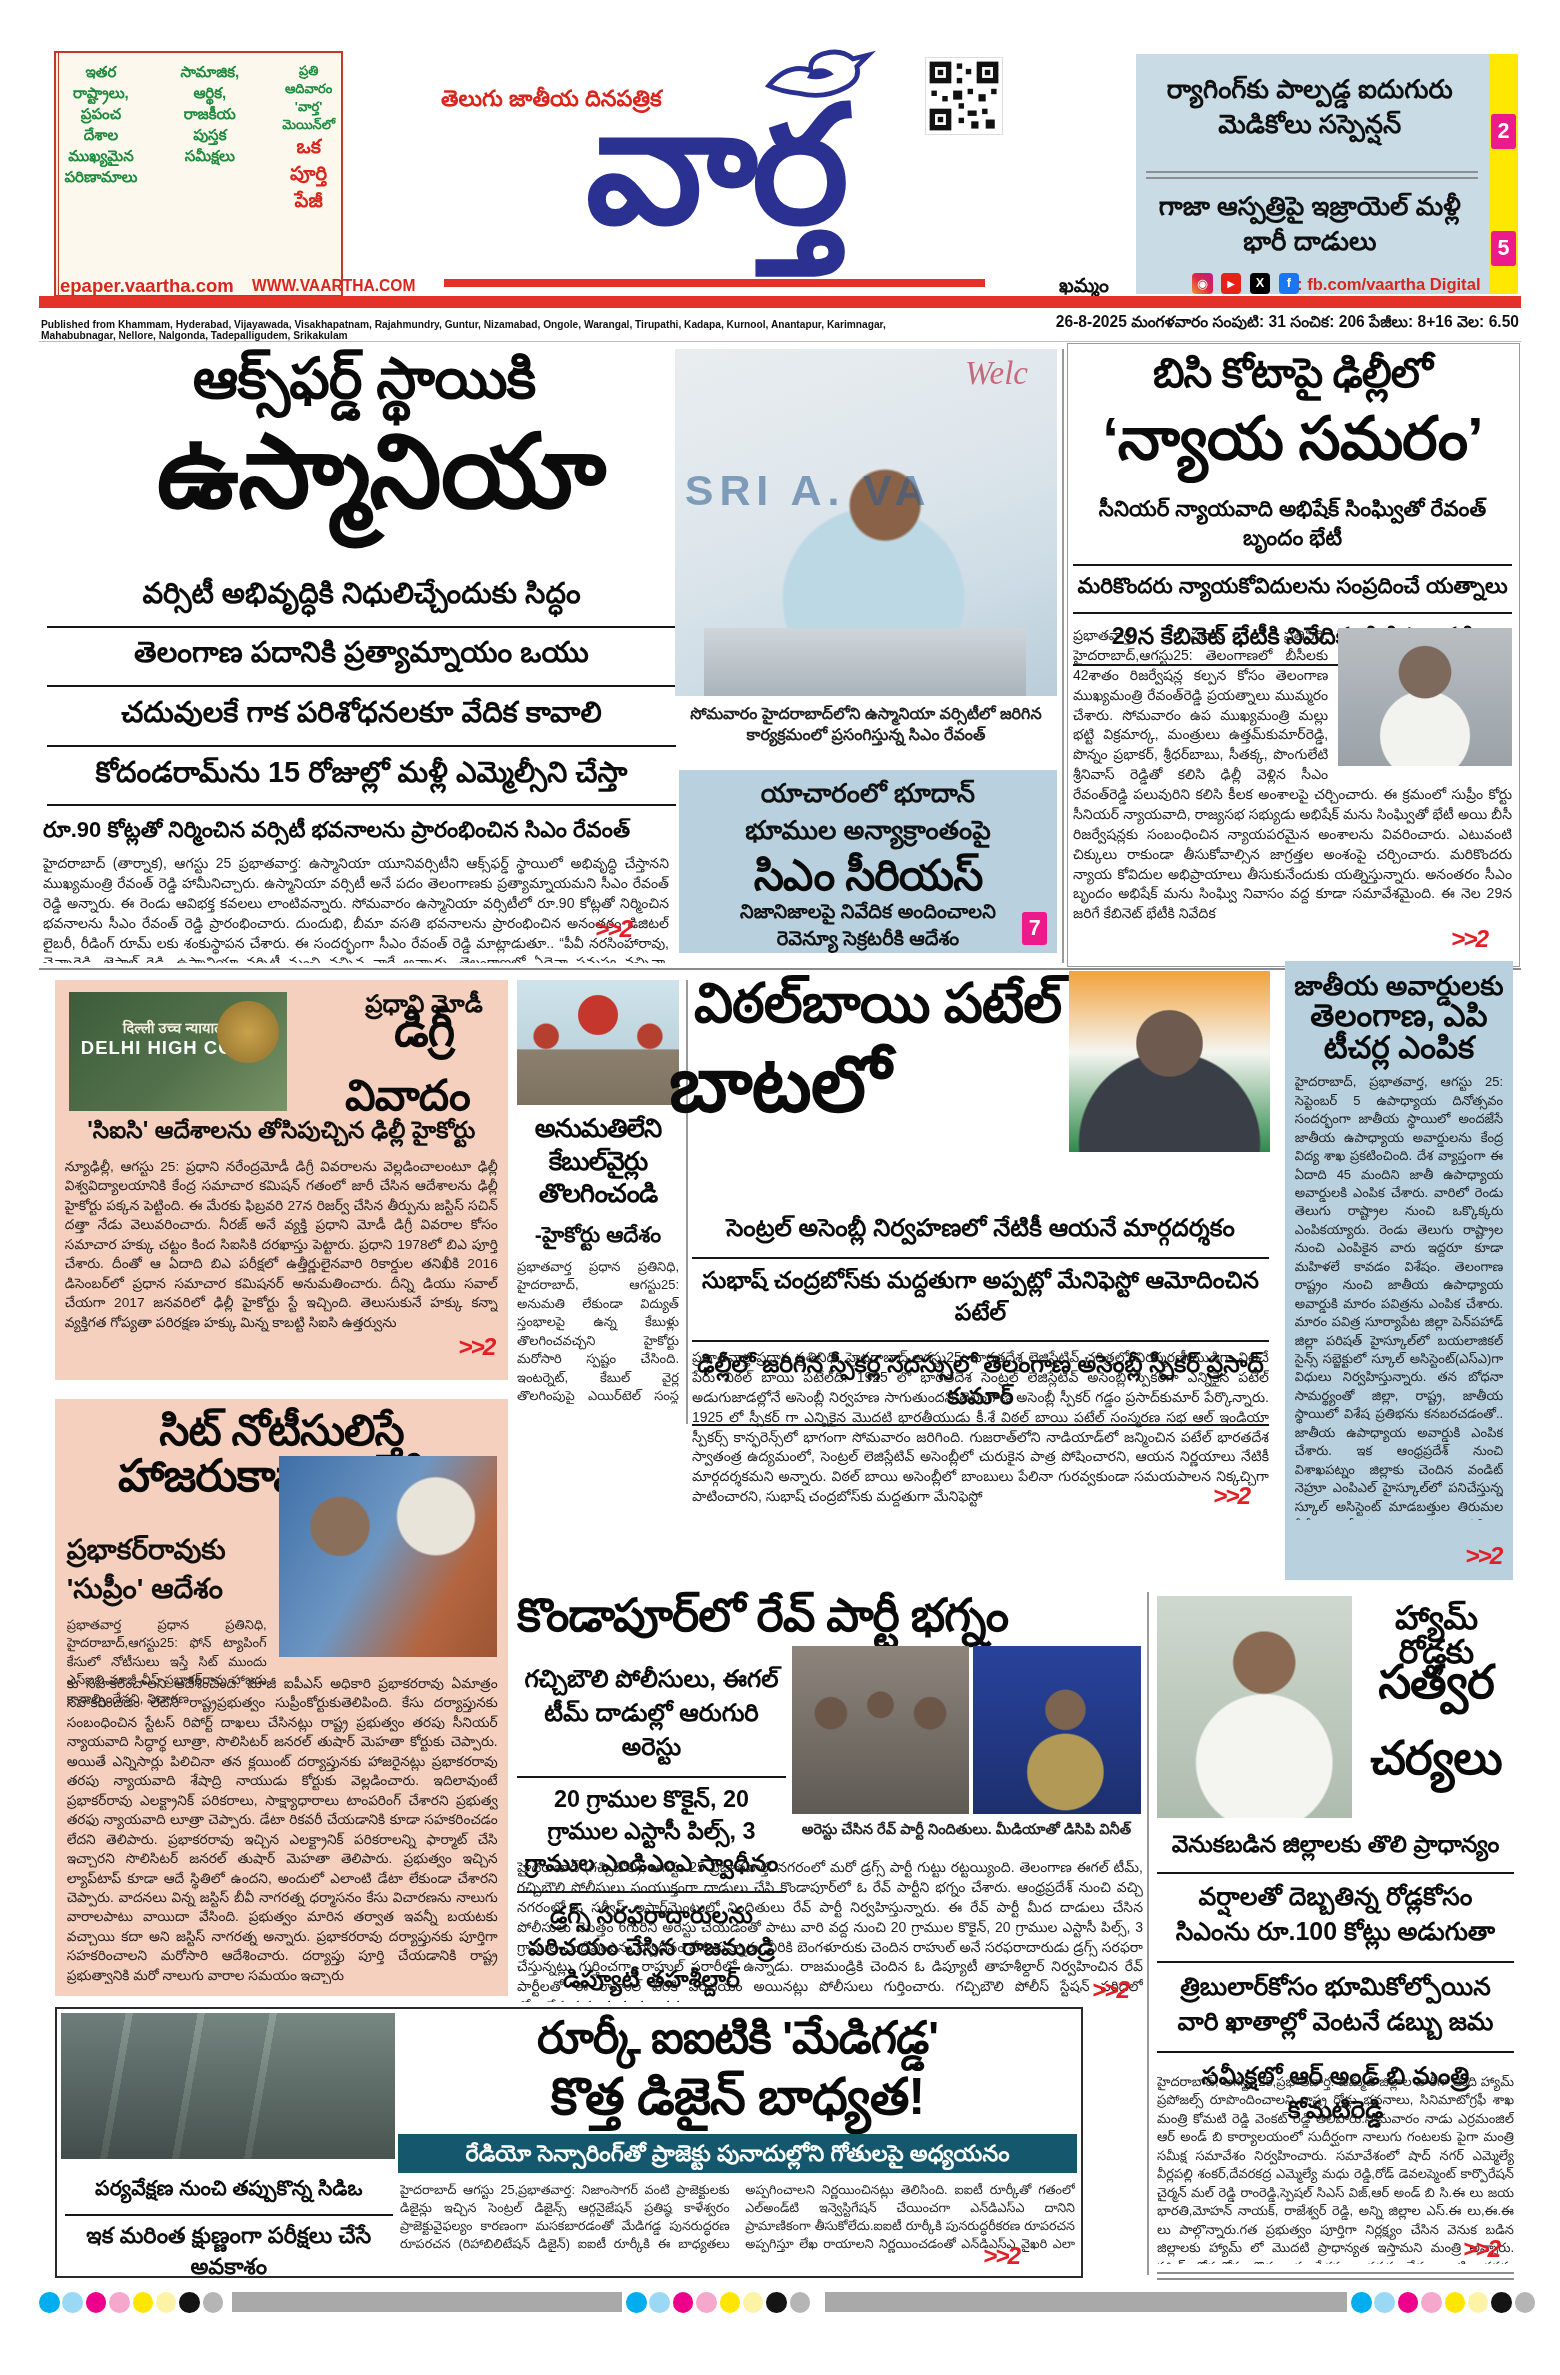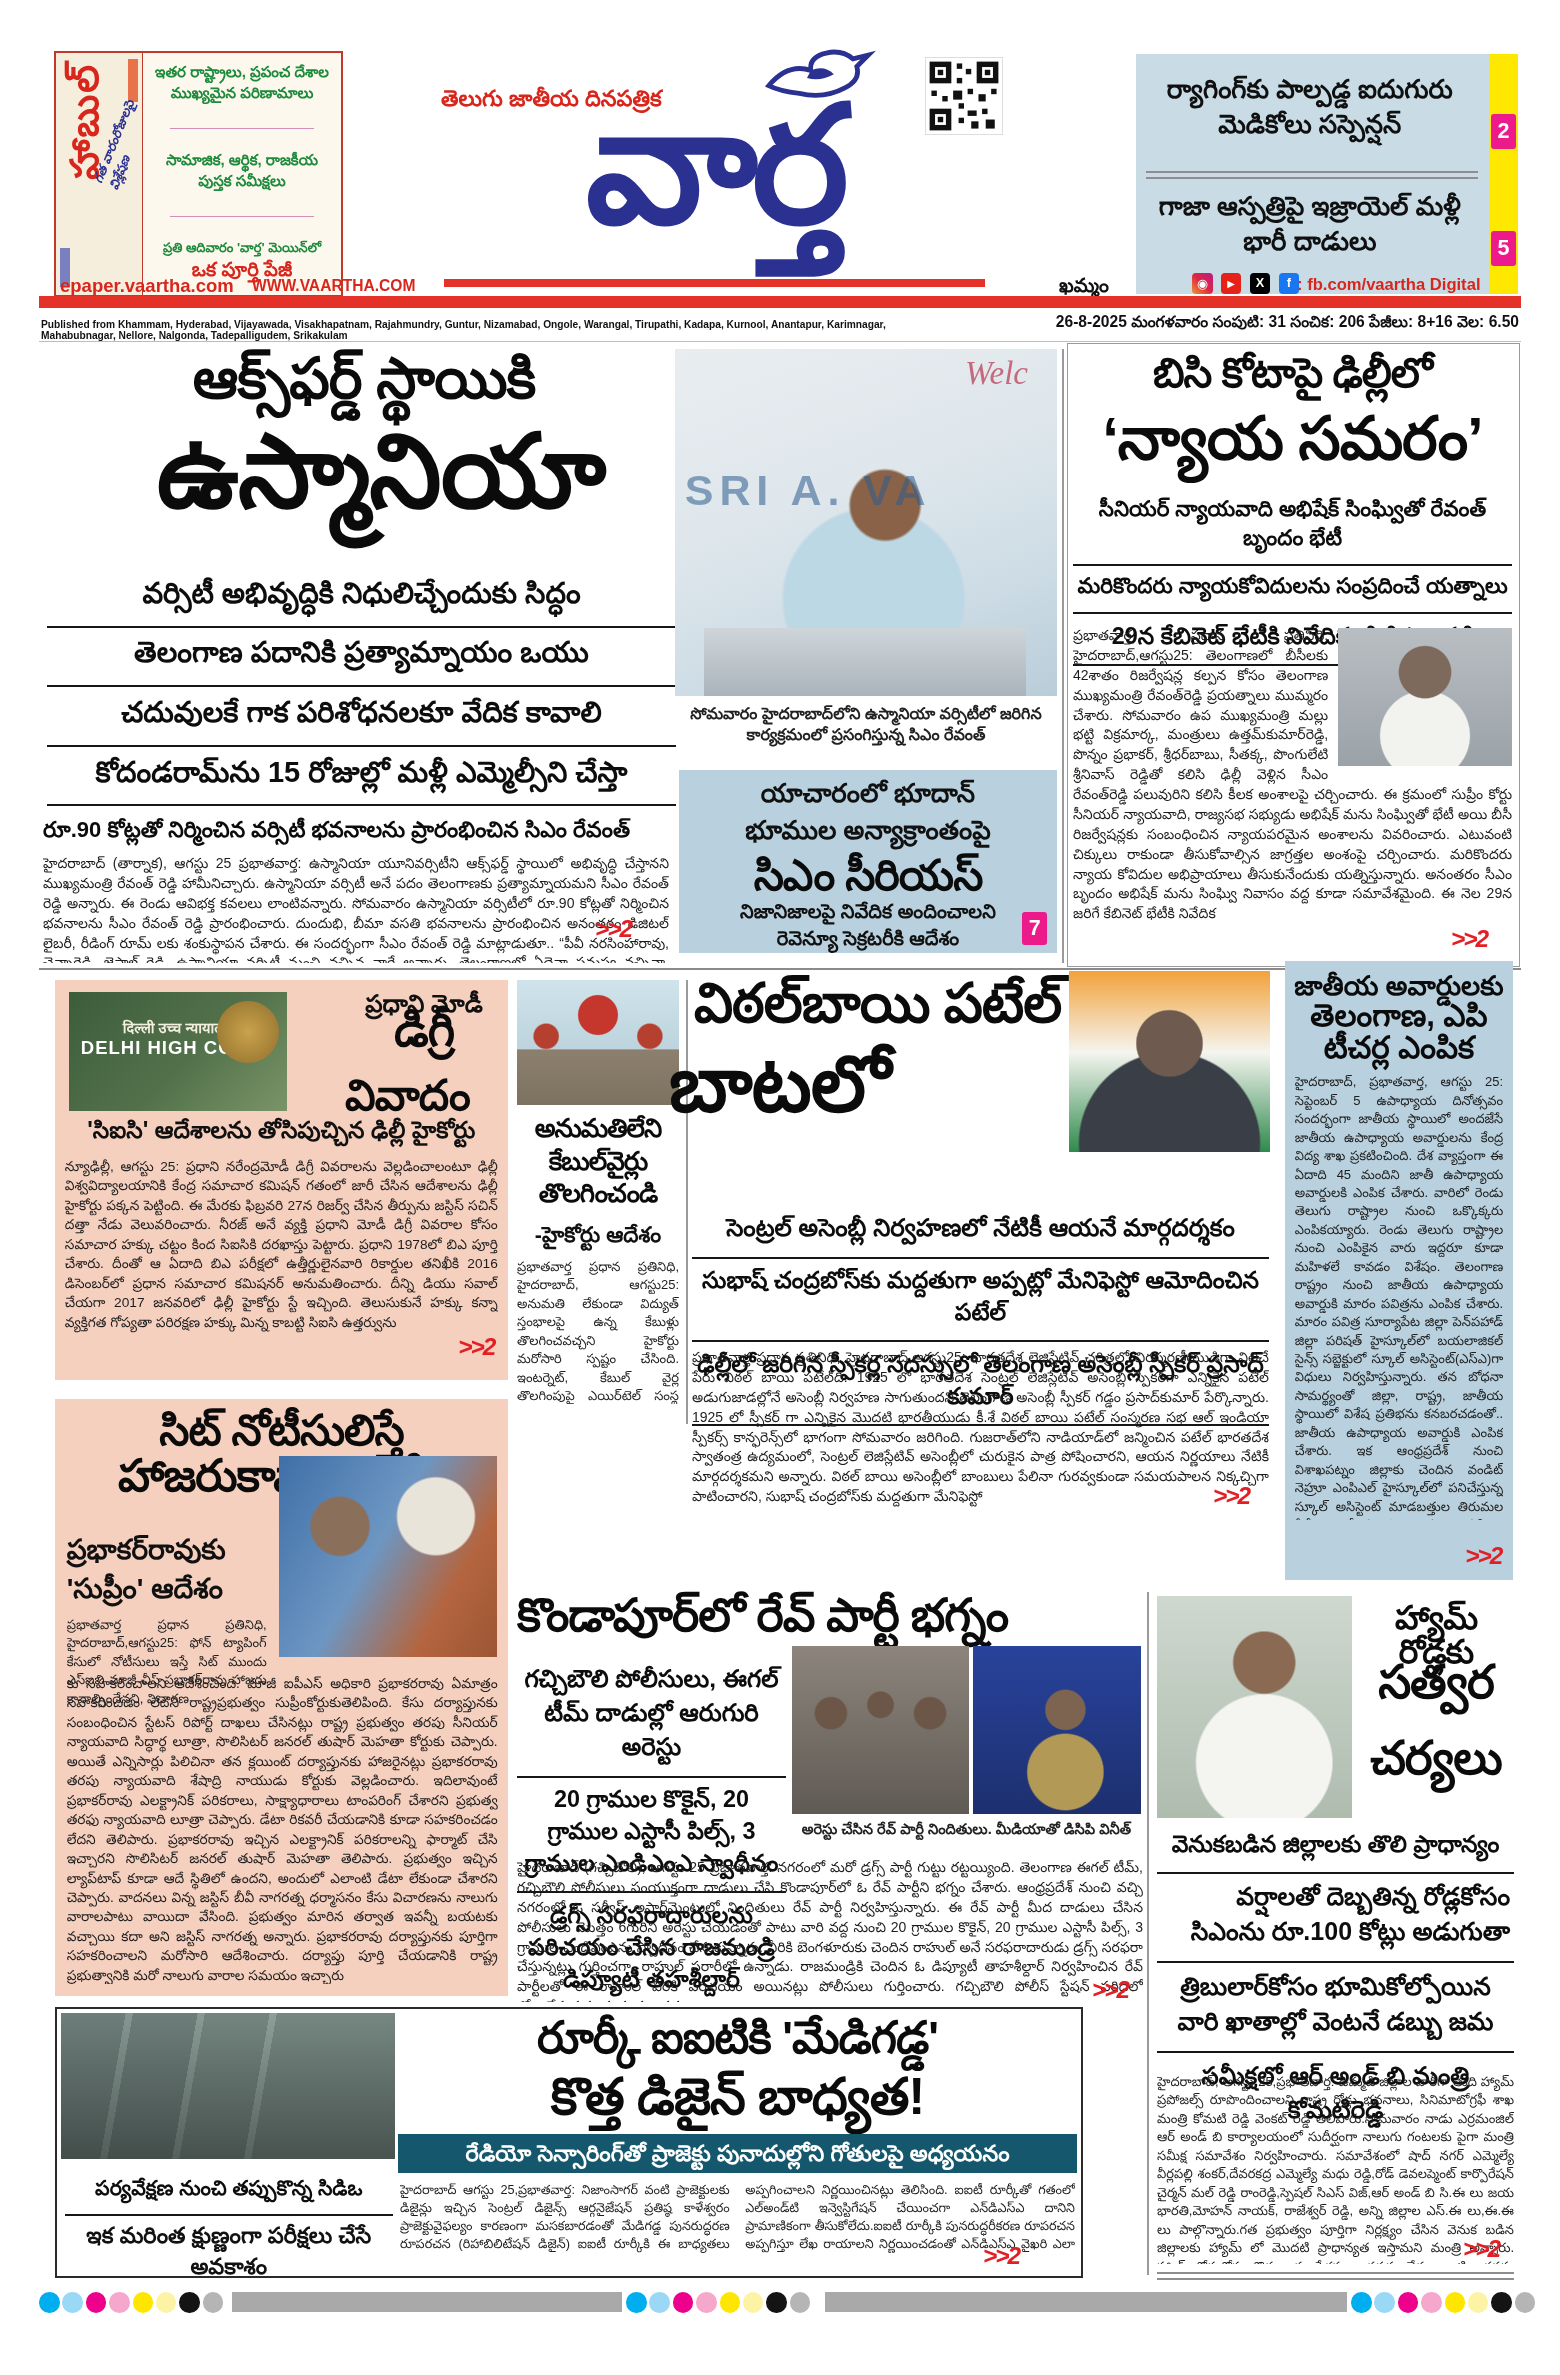--- a/index.html
+++ b/index.html
@@ -30,21 +30,21 @@
 
 <div id="page">
 
   <div class="abs" style="left:54px;top:51px;width:285px;height:242px;border:2px solid #c0392b;background:#fdf8ee;display:flex;">
     <div style="width:86px;position:relative;border-right:1.5px solid #c0392b;background:#f6eedd;overflow:hidden;">
       <div class="abs" style="right:3.9px;top:5.9px;width:9.8px;height:43px;background:#e8734a;"></div>
       <div class="abs" style="left:3.9px;bottom:7.8px;width:9.8px;height:39px;background:#7a7fc0;"></div>
       <div class="abs" style="left:2px;top:9.8px;writing-mode:vertical-rl;transform:rotate(180deg);font-size:39px;font-weight:900;color:#d9261c;letter-spacing:2px;">హాబుల్</div>
       <div class="abs" style="left:35px;top:127px;width:117px;transform:rotate(-68deg);transform-origin:left top;font-size:12.7px;font-weight:700;color:#2b3191;font-style:italic;">గత వారంరోజులపై విశ్లేషణ</div>
     </div>
-    <div style="flex:1;padding:9.8px 5.9px;display:flex;flex-direction:column;justify-content:space-between;">
+    <div style="flex:1;padding:9.8px 5.9px;display:flex;flex-direction:row;justify-content:space-between;">
       <div>
         <div class="greenline" style="font-size:15px;">ఇతర రాష్ట్రాలు, ప్రపంచ దేశాల</div>
         <div class="greenline" style="font-size:15px;">ముఖ్యమైన పరిణామాలు</div>
       </div>
       <div style="border-top:1.5px solid #d48fb5;margin:2px 21.5px;"></div>
       <div>
         <div class="greenline" style="font-size:15px;">సామాజిక, ఆర్థిక, రాజకీయ</div>
         <div class="greenline" style="font-size:15px;">పుస్తక సమీక్షలు</div>
       </div>
       <div style="border-top:1.5px solid #d48fb5;margin:2px 21.5px;"></div>
@@ -254,21 +254,21 @@
 
   <div class="photo" style="left:1157px;top:1596px;width:195px;height:222px;background:
           radial-gradient(circle at 55% 30%,#8a6a52 0 16%,transparent 17%),
           radial-gradient(circle at 55% 75%,#f4f4f0 0 34%,transparent 35%),
           linear-gradient(#cfd8cf,#aebcae);"></div>
   <div class="abs hl ctr" style="left:1356px;top:1601px;width:160px;font-size:33px;">హ్యామ్ రోడ్లకు</div>
   <div class="abs hl ctr" style="left:1356px;top:1658px;width:160px;font-size:47px;">సత్వర</div>
   <div class="abs hl ctr" style="left:1356px;top:1734px;width:160px;font-size:47px;">చర్యలు</div>
   <div class="abs" style="left:1157px;top:1822px;width:357px;">
     <div class="subrow" style="font-size:23.4px;">వెనుకబడిన జిల్లాలకు తొలి ప్రాధాన్యం</div>
-    <div class="subrow" style="font-size:25px;text-align:right;">వర్షాలతో దెబ్బతిన్న రోడ్లకోసం సిఎంను రూ.100 కోట్లు అడుగుతా</div>
+    <div class="subrow" style="font-size:25px;">వర్షాలతో దెబ్బతిన్న రోడ్లకోసం సిఎంను రూ.100 కోట్లు అడుగుతా</div>
     <div class="subrow" style="font-size:25px;">త్రిబులార్‌కోసం భూమికోల్పోయిన వారి ఖాతాల్లో వెంటనే డబ్బు జమ</div>
     <div class="subrow" style="font-size:24.4px;font-weight:900;border-bottom:none;">సమీక్షలో ఆర్ అండ్ బి మంత్రి కోమటిరెడ్డి</div>
   </div>
   <div class="abs body-txt" style="left:1157px;top:2073px;width:357px;height:191px;font-size:13px;">హైదరాబాద్, ఆగస్టు 25,ప్రభాతవార్త: ఉమ్మడి జిల్లాల వారీగా తుది హ్యామ్ ప్రపోజల్స్ రూపొందించాలని రాష్ట్ర రోడ్లు భవనాలు, సినిమాటోగ్రఫీ శాఖ మంత్రి కోమటి రెడ్డి వెంకట్ రెడ్డి తెలిపారు.సోమవారం నాడు ఎర్రమంజిల్ ఆర్ అండ్ బి కార్యాలయంలో సుదీర్ఘంగా నాలుగు గంటలకు పైగా మంత్రి సమీక్ష సమావేశం నిర్వహించారు. సమావేశంలో షాద్ నగర్ ఎమ్మెల్యే వీర్లపల్లి శంకర్,దేవరకద్ర ఎమ్మెల్యే మధు రెడ్డి,రోడ్ డెవలప్మెంట్ కార్పొరేషన్ చైర్మన్ మల్ రెడ్డి రాంరెడ్డి,స్పెషల్ సిఎస్ విజ్,ఆర్ అండ్ బి సి.ఈ లు జయ భారతి,మోహన్ నాయక్, రాజేశ్వర్ రెడ్డి, అన్ని జిల్లాల ఎస్.ఈ లు,ఈ.ఈ లు పాల్గొన్నారు.గత ప్రభుత్వం పూర్తిగా నిర్లక్ష్యం చేసిన వెనుక బడిన జిల్లాలకు హ్యామ్ లో మొదటి ప్రాధాన్యత ఇస్తామని మంత్రి అన్నారు. హ్యామ్ రోడ్ల కోసం కొత్తగా భూ సేకరణ అవసరం లేదు కాబట్టి అదనపు భూమి ఉండదని మంత్రి పేర్కొన్నారు.ట్రాఫిక్ ఉన్న రోడ్లకు అధిక ప్రాధాన్యత ఇస్తున్నట్లు తెలిపారు. హ్యామ్ ప్రపోజల్స్ లో 10కి.మీ పైగా ఉన్న రోడ్లను తీసుకో కనెక్టివిటీ కారిడార్‌ను డెవలప్మెంట్ చేసే విధంగా ఉండాలని సూచించారు. దీనితో రూరల్ తెలంగాణ సోషియో ఎకనామిక్ యాక్టివిటీ</div>
   <div class="abs jump" style="left:1463px;top:2235px;">&gt;&gt;2</div>
   <div class="abs" style="left:1157px;top:2272px;width:357px;height:3.9px;border-top:2px solid #8e8e8e;border-bottom:2px solid #8e8e8e;"></div>
 
   <div class="abs" style="left:55px;top:2007px;width:1024px;height:267px;border:2px solid #2a2a2a;background:#fff;">
     <div class="photo" style="left:3.9px;top:3.9px;width:334px;height:146px;background:
             linear-gradient(100deg,#8f9b99 0 18%,#aebab6 18% 20%,#8f9b99 20% 38%,#b3bfba 38% 40%,#97a3a0 40% 58%,#b8c4bf 58% 60%,#9aa6a2 60% 100%),

